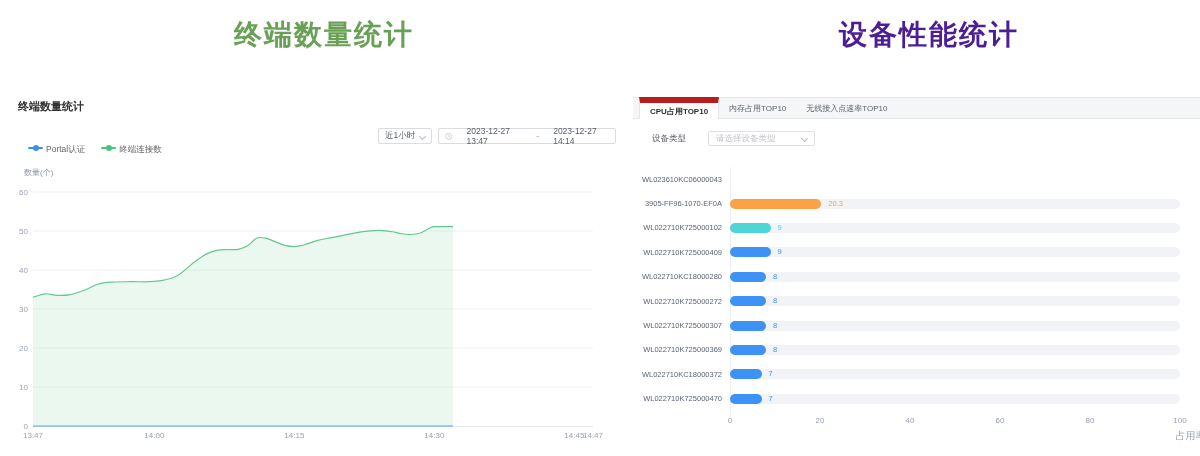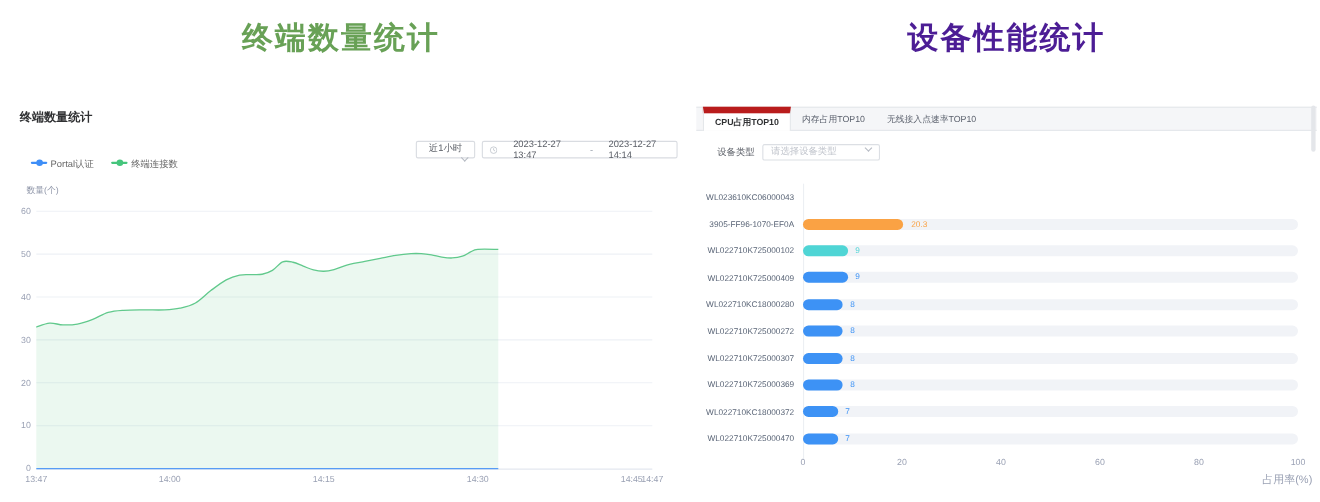--- a/index.html
+++ b/index.html
@@ -1,27 +1,27 @@
 <!DOCTYPE html>
 <html><head>
 <meta charset="utf-8">
 <style>
   html,body{margin:0;padding:0;background:#fff;}
   body{width:1200px;height:456px;overflow:hidden;position:relative;
        font-family:"Liberation Sans","DejaVu Sans",sans-serif;color:#303133;}
-  .panel{position:absolute;top:0;height:452px;}
+  .panel{position:absolute;top:0;height:452px;padding-left:28px;}
   .panel.left{left:0;width:620px;}
   .panel.right{left:633px;width:564px;}
   .big-title{position:absolute;top:16px;left:0;width:100%;text-align:center;
              font-size:28px;font-weight:bold;letter-spacing:2px;}
   .panel-heading{position:absolute;left:18px;top:99px;font-size:11px;font-weight:bold;color:#303133;}
   
   .select-box{position:absolute;box-sizing:border-box;border:1px solid #d9dce1;border-radius:2px;
               background:#fff;display:flex;align-items:center;font-size:8.5px;color:#5a5e66;}
-  .sel-time{left:378px;top:128px;width:54px;height:16px;padding:0 6px;flex-direction:column;}
+  .sel-time{left:378px;top:128px;width:54px;height:16px;padding:0 6px;}
   .sel-time .chev{margin-left:auto;}
   .chev{width:4px;height:4px;border-right:1px solid #b7bcc4;border-bottom:1px solid #b7bcc4;
         transform:rotate(45deg);display:inline-block;flex:none;}
   .date-range{position:absolute;left:438px;top:128px;width:178px;height:16px;box-sizing:border-box;
               border:1px solid #d9dce1;border-radius:2px;background:#fff;display:flex;align-items:center;
               font-size:8.5px;color:#5a5e66;padding:0 6px;gap:14px;}
   .date-range .sep{color:#9aa1ac;}
   .legend{position:absolute;left:28px;top:144px;display:flex;align-items:center;gap:16px;
           font-size:8.5px;color:#666;}
   .legend-item{display:flex;align-items:flex-start;cursor:pointer;}
@@ -30,22 +30,22 @@
   .legend-marker::after{content:'';position:absolute;left:4.5px;top:1px;width:6px;height:6px;border-radius:50%;background:currentColor;}
   #line-chart{position:absolute;left:0;top:0;width:620px;height:456px;pointer-events:none;}
   
   .tabs{position:absolute;left:0;top:97px;width:100%;height:22px;background:#f5f6f8;
         border:1px solid #e4e7ea;border-left:none;border-right:none;box-sizing:border-box;
         display:flex;align-items:stretch;padding-left:6px;font-size:8px;color:#595f6b;}
   .tab{display:flex;align-items:center;padding:0 10px;cursor:pointer;white-space:nowrap;}
   .tab.active{background:#fff;border-left:1px solid #e4e7ea;border-right:1px solid #e4e7ea;
               font-weight:bold;color:#303133;margin-top:-1px;border-top:6px solid #b91c1c;margin-bottom:-1px;}
   .filter-row{position:absolute;left:19px;top:131px;display:flex;align-items:center;font-size:8.5px;color:#5a5e66;}
-  .sel-device{position:relative;margin-left:7px;width:107px;height:15px;box-sizing:border-box;
-              border:1px solid #dcdfe4;border-radius:2px;background:#fff;display:flex;align-items:flex-start;
+  .sel-device{position:relative;margin-left:22px;width:107px;height:15px;box-sizing:border-box;
+              border:1px solid #dcdfe4;border-radius:2px;background:#fff;display:flex;align-items:center;
               padding:0 7px;font-size:8.5px;}
   .sel-device .ph{color:#c0c4cc;flex:1;overflow:hidden;white-space:nowrap;}
   .zero-line{position:absolute;left:97px;top:167px;width:1px;height:250px;background:#eceff3;}
   #bar-chart{position:absolute;left:0;top:167px;width:547px;}
   .bar-row{display:flex;align-items:center;height:24.4px;}
   .bar-label{width:97px;box-sizing:border-box;padding-right:8px;text-align:right;
              font-size:7.5px;color:#5a6577;flex:none;white-space:nowrap;}
   .bar-track{position:relative;flex:1;height:10px;background:#f1f3f7;border-radius:5px;}
   .bar-fill{position:absolute;left:0;top:0;height:10px;border-radius:5px;}
   .bar-val{position:absolute;top:0;font-size:7.5px;line-height:10px;white-space:nowrap;}

